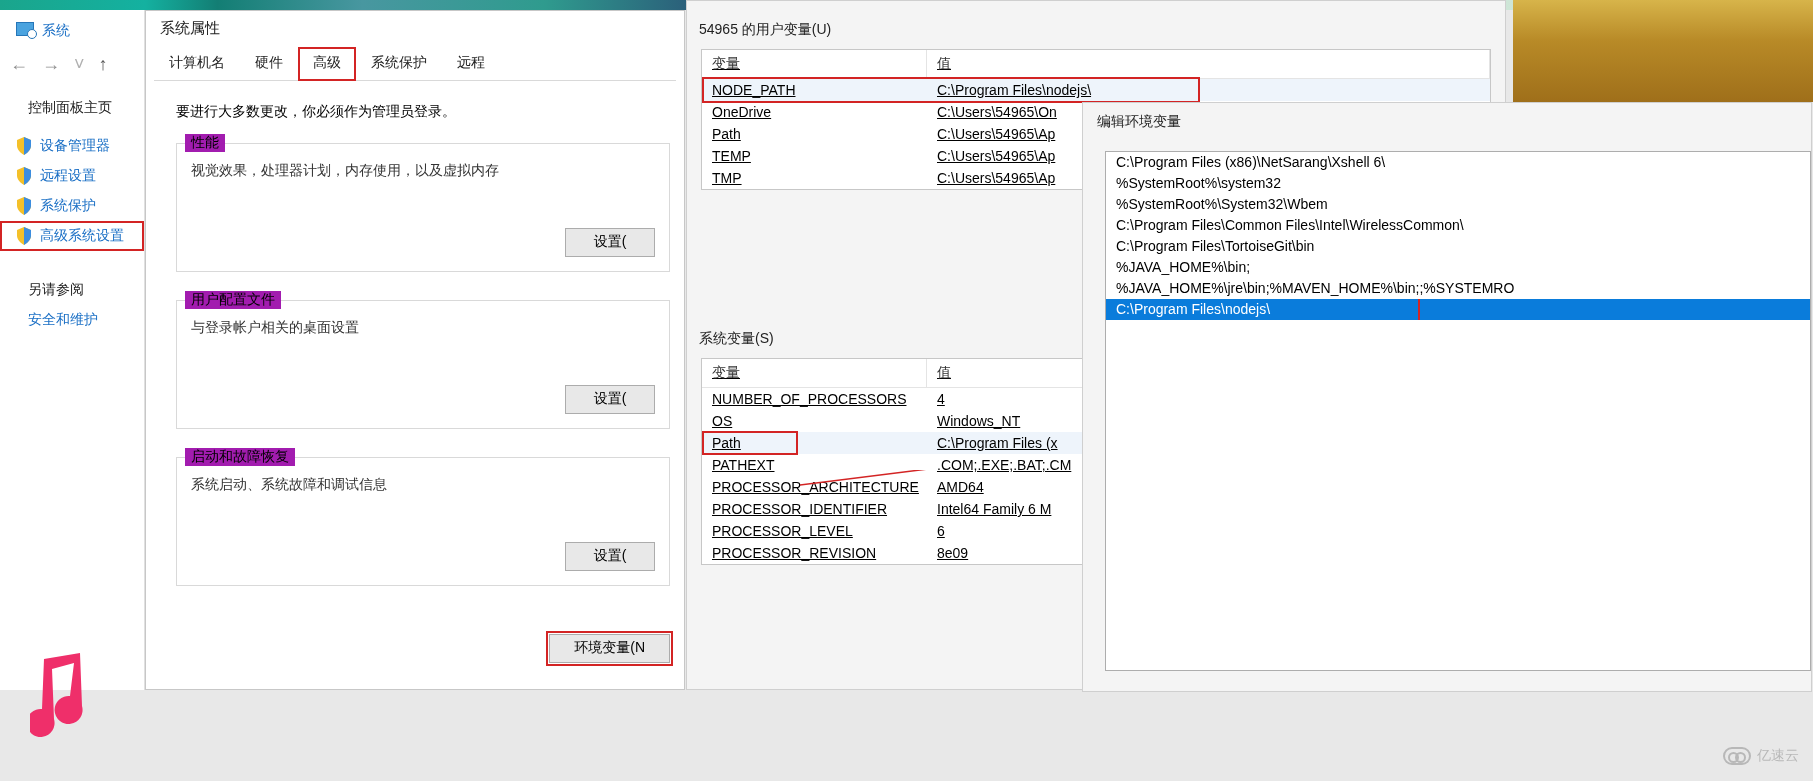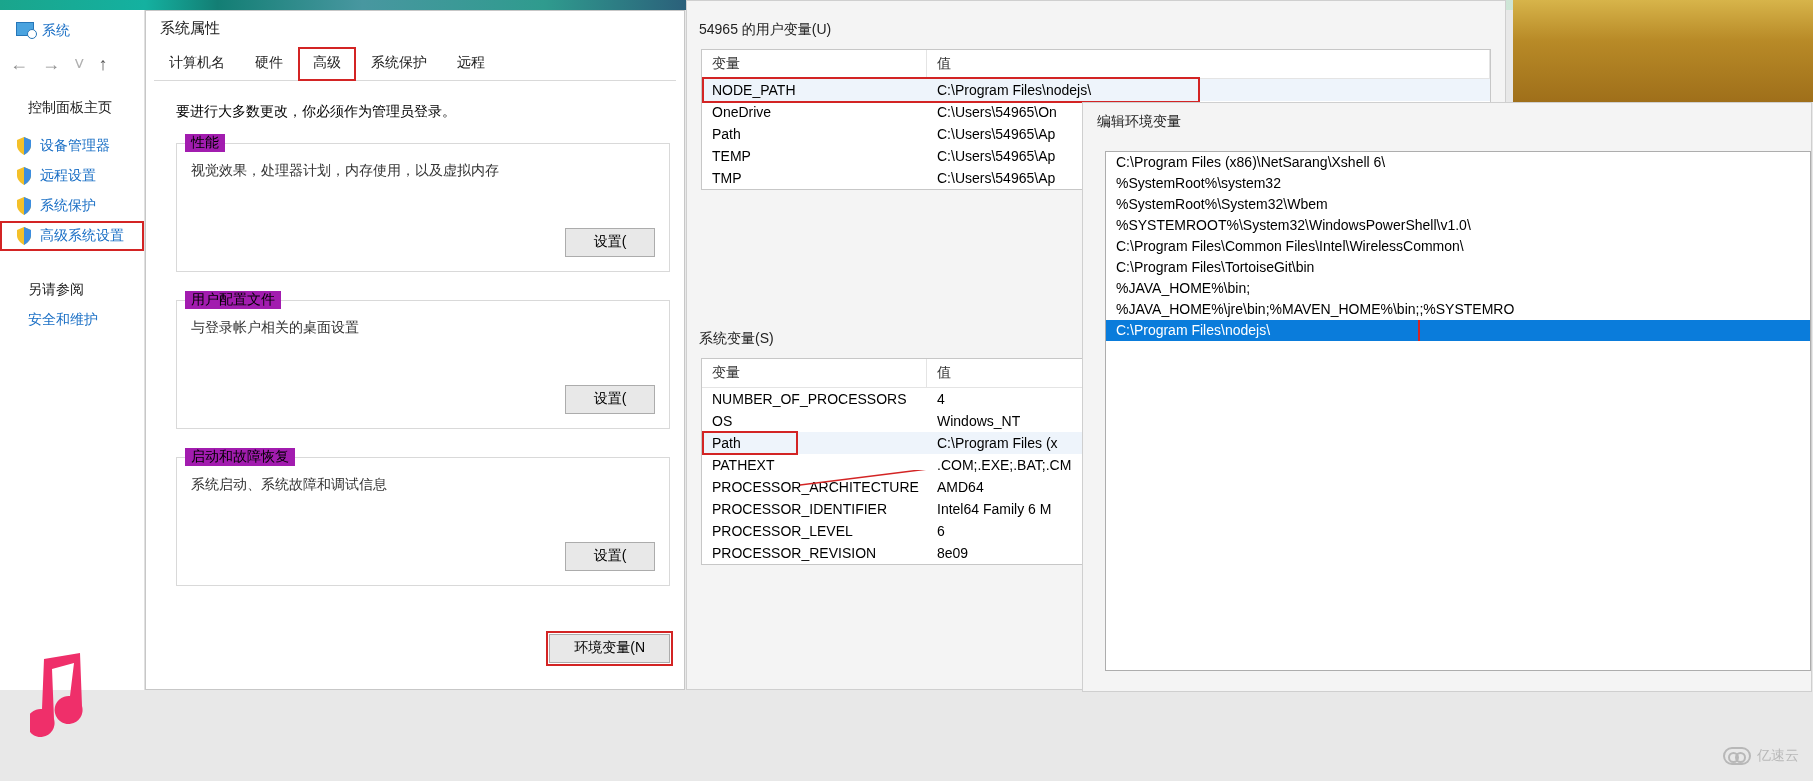--- a/index.html
+++ b/index.html
@@ -41,21 +41,21 @@
     .group-title { position:absolute; top:-10px; left:8px; background:#a21caf; padding:0 6px;text-align:center; }
     .group-desc { color:#333; margin-bottom:48px; }
     .btnrow { display:flex; justify-content:flex-end; }
     .winbtn { background:#e8e8e8; border:1px solid #acacac; padding:4px 24px 5px; cursor:pointer; min-width:90px; text-align:center; }
     .envbtn-wrap { display:flex; justify-content:flex-end; padding:10px 14px 10px 0; }
     .envbtn-wrap .winbtn { outline:2px solid #d32424; outline-offset:1px; }
 
     
     .envvars { position:absolute; left:686px; top:0; width:820px; height:690px; background:#f4f4f4; border:1px solid #cfcfcf; }
     .envvars .section-label { padding:20px 8px 10px 12px; color:#222; }
-    .ev-listwrap { margin:0 14px; border:1px solid #c7c7c7; background:#fff; }
+    .ev-listwrap { margin:0 14px; border:1px solid #c7c7c7; background:#fff;text-decoration:underline; }
     .ev-head { display:flex; border-bottom:1px solid #e4e4e4; }
     .ev-head div { padding:5px 10px; border-right:1px solid #e4e4e4; color:#333; }
     .ev-col1 { width:225px; flex:none; }
     .ev-col2 { flex:1; }
     .ev-rows { }
     .ev-row { display:flex; cursor:default; }
     .ev-row div { padding:3px 10px; white-space:nowrap; overflow:hidden; }
     .ev-row.sel { background:#eef4fb; }
     .ev-row.redbox { position:relative; }
     .ev-row.redbox::after { content:""; position:absolute; left:0; right:290px; top:-2px; bottom:-2px; border:2px solid #d32424; pointer-events:none; }
@@ -258,21 +258,20 @@
   <line x1="0" y1="15" x2="280" y2="-20" stroke="#d32424" stroke-width="1.5"></line>
   <polygon points="280,-20 270,-14 272,-22" fill="#d32424"></polygon>
 </svg>
 
 <div class="editenv">
   <div class="editenv-title">编辑环境变量</div>
   <div class="editenv-listwrap">
     <div class="ee-row">C:\Program Files (x86)\NetSarang\Xshell 6\</div>
     <div class="ee-row">%SystemRoot%\system32</div>
     <div class="ee-row">%SystemRoot%\System32\Wbem</div>
-    <div class="ee-row">%SYSTEMROOT%\System32\WindowsPowerShell\v1.0\</div>
     <div class="ee-row">C:\Program Files\Common Files\Intel\WirelessCommon\</div>
     <div class="ee-row">C:\Program Files\TortoiseGit\bin</div>
     <div class="ee-row">%JAVA_HOME%\bin;</div>
     <div class="ee-row">%JAVA_HOME%\jre\bin;%MAVEN_HOME%\bin;;%SYSTEMRO</div>
     <div class="ee-row sel redbox">C:\Program Files\nodejs\</div>
   </div>
 </div>
 
 <div class="rightpanel"></div>
 

